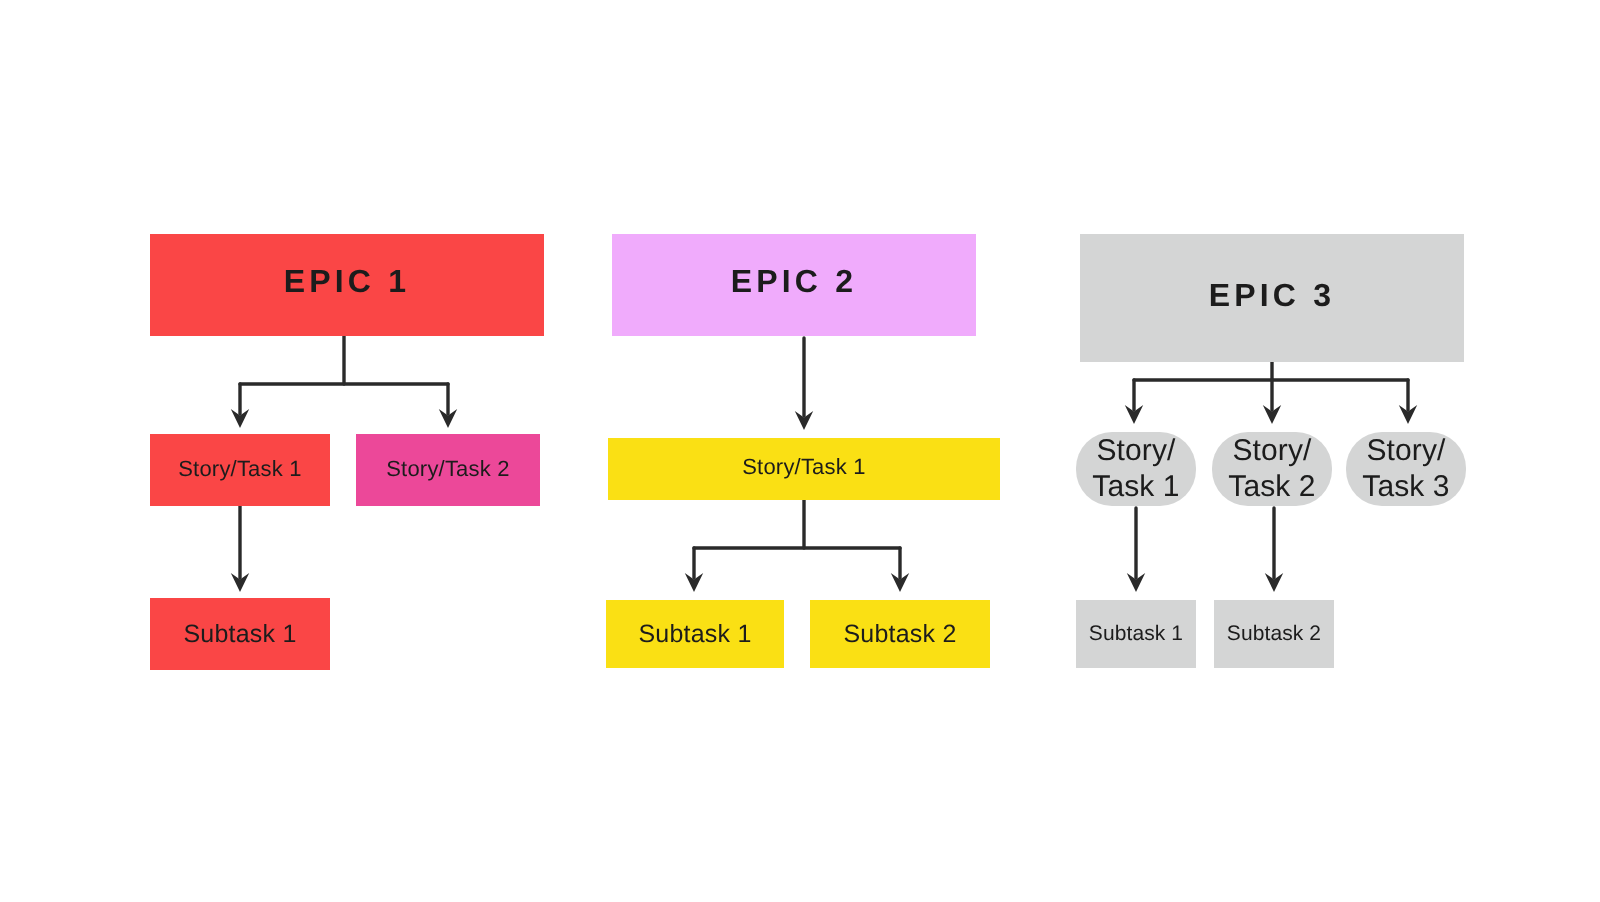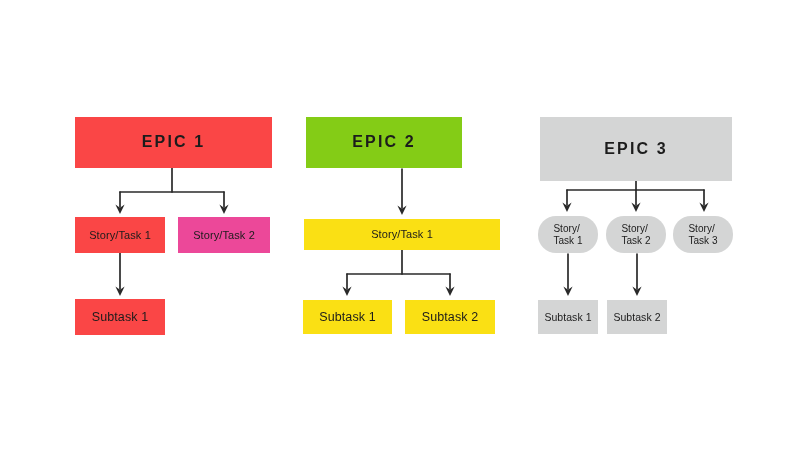--- a/index.html
+++ b/index.html
@@ -22,37 +22,37 @@
     top: 0;
     width: 800px;
     height: 451px;
   }
   .node {
     position: absolute;
     box-sizing: border-box;
     display: flex;
     align-items: center;
     justify-content: center;
-    text-align: left;
+    text-align: center;
     color: #1c1c1c;
     line-height: 1.15;
     white-space: pre-line;
     user-select: none;
   }
   .epic {
     font-weight: bold;
     font-size: 16px;
     letter-spacing: 2.1px;
   }
   .story {
     font-size: 11px;
     letter-spacing: 0.1px;
   }
   .story-small {
-    font-size: 10px;
+    font-size: 15px;
     letter-spacing: 0.05px;
     border-radius: 18px;
   }
   .subtask {
     font-size: 12.5px;
     letter-spacing: 0.1px;
   }
   .subtask-small {
     font-size: 10.5px;
     letter-spacing: 0.05px;
@@ -110,21 +110,21 @@
       <path d="M568,254 L568,289" class="conn"></path>
       <path d="M563.4,286.5 L568,296 L572.6,286.5 L568,289.7 Z" class="conn-head"></path>
       <path d="M637,254 L637,289" class="conn"></path>
       <path d="M632.4,286.5 L637,296 L641.6,286.5 L637,289.7 Z" class="conn-head"></path>
     </svg>
   <div id="nodes">
       <div class="node epic" style="left: 75px; top: 117px; width: 197px; height: 51px; background: rgb(250, 70, 70);">EPIC 1</div>
       <div class="node story" style="left: 75px; top: 217px; width: 90px; height: 36px; background: rgb(250, 70, 70);">Story/Task 1</div>
       <div class="node story" style="left: 178px; top: 217px; width: 92px; height: 36px; background: #ec4899;">Story/Task 2</div>
       <div class="node subtask" style="left: 75px; top: 299px; width: 90px; height: 36px; background: rgb(250, 70, 70);">Subtask 1</div>
-      <div class="node epic" style="left: 306px; top: 117px; width: 156px; height: 51px; background: #84cc16;">EPIC 2</div>
+      <div class="node epic" style="left: 306px; top: 117px; width: 182px; height: 51px; background: #f0abfc;">EPIC 2</div>
       <div class="node story" style="left: 304px; top: 219px; width: 196px; height: 31px; background: rgb(250, 224, 20);">Story/Task 1</div>
       <div class="node subtask" style="left: 303px; top: 300px; width: 89px; height: 34px; background: rgb(250, 224, 20);">Subtask 1</div>
       <div class="node subtask" style="left: 405px; top: 300px; width: 90px; height: 34px; background: rgb(250, 224, 20);">Subtask 2</div>
       <div class="node epic" style="left: 540px; top: 117px; width: 192px; height: 64px; background: rgb(212, 213, 213);">EPIC 3</div>
       <div class="node story-small" style="left: 538px; top: 216px; width: 60px; height: 37px; background: rgb(212, 213, 213);">Story/
 Task 1</div>
       <div class="node story-small" style="left: 606px; top: 216px; width: 60px; height: 37px; background: rgb(212, 213, 213);">Story/
 Task 2</div>
       <div class="node story-small" style="left: 673px; top: 216px; width: 60px; height: 37px; background: rgb(212, 213, 213);">Story/
 Task 3</div>

